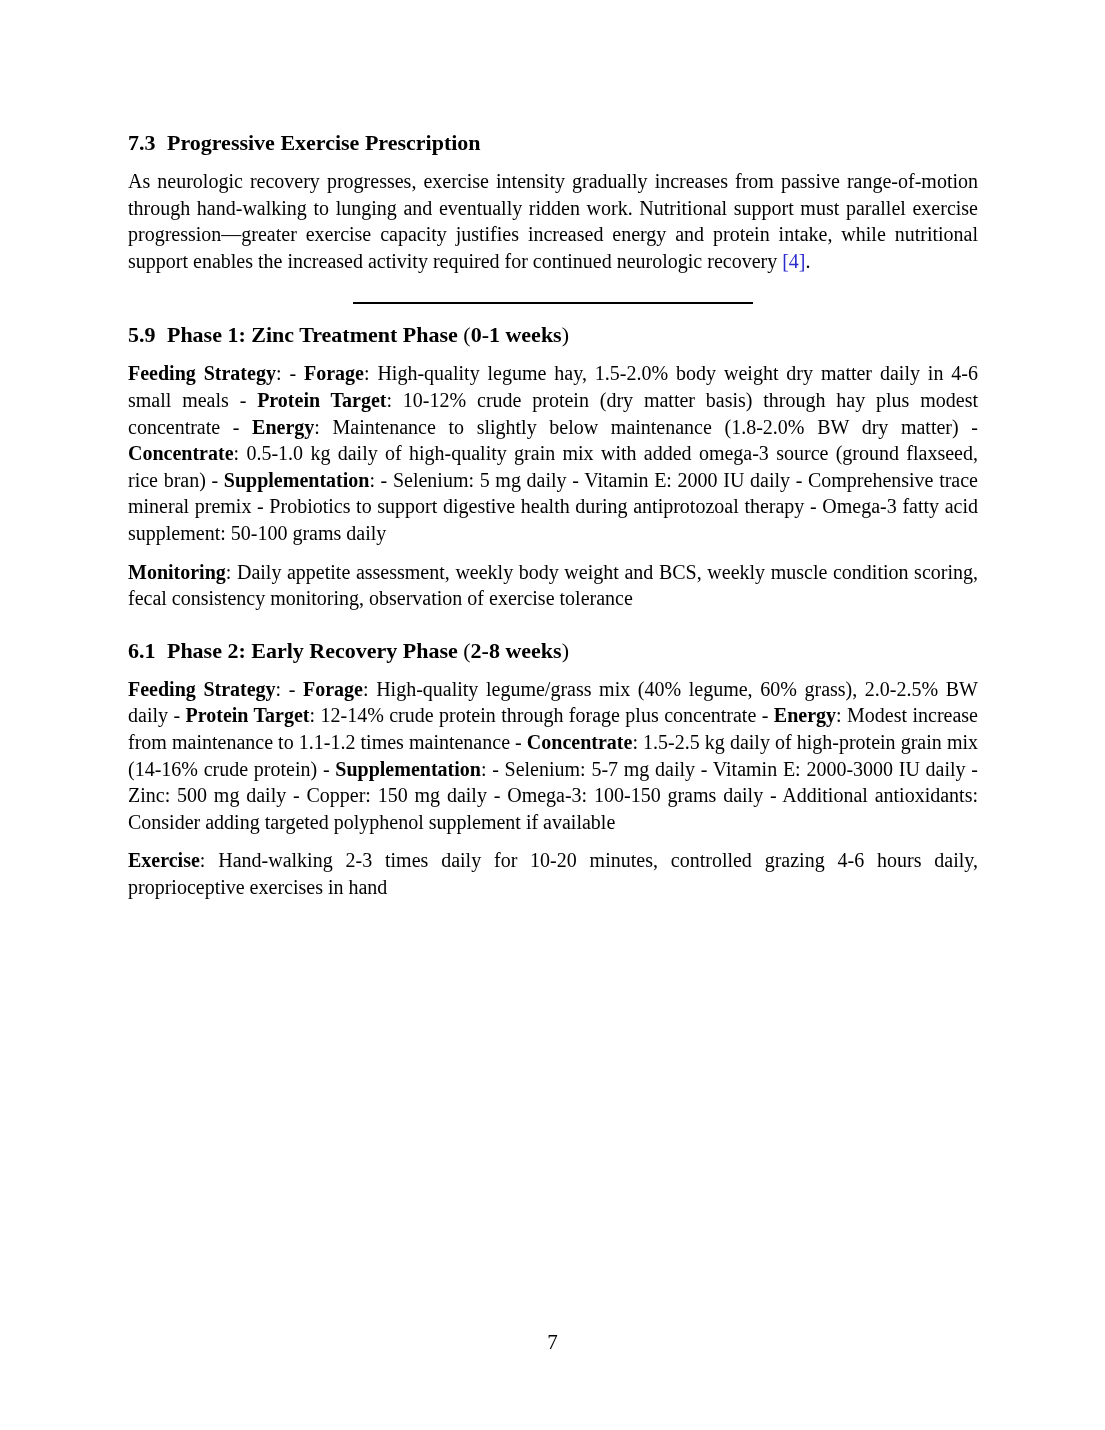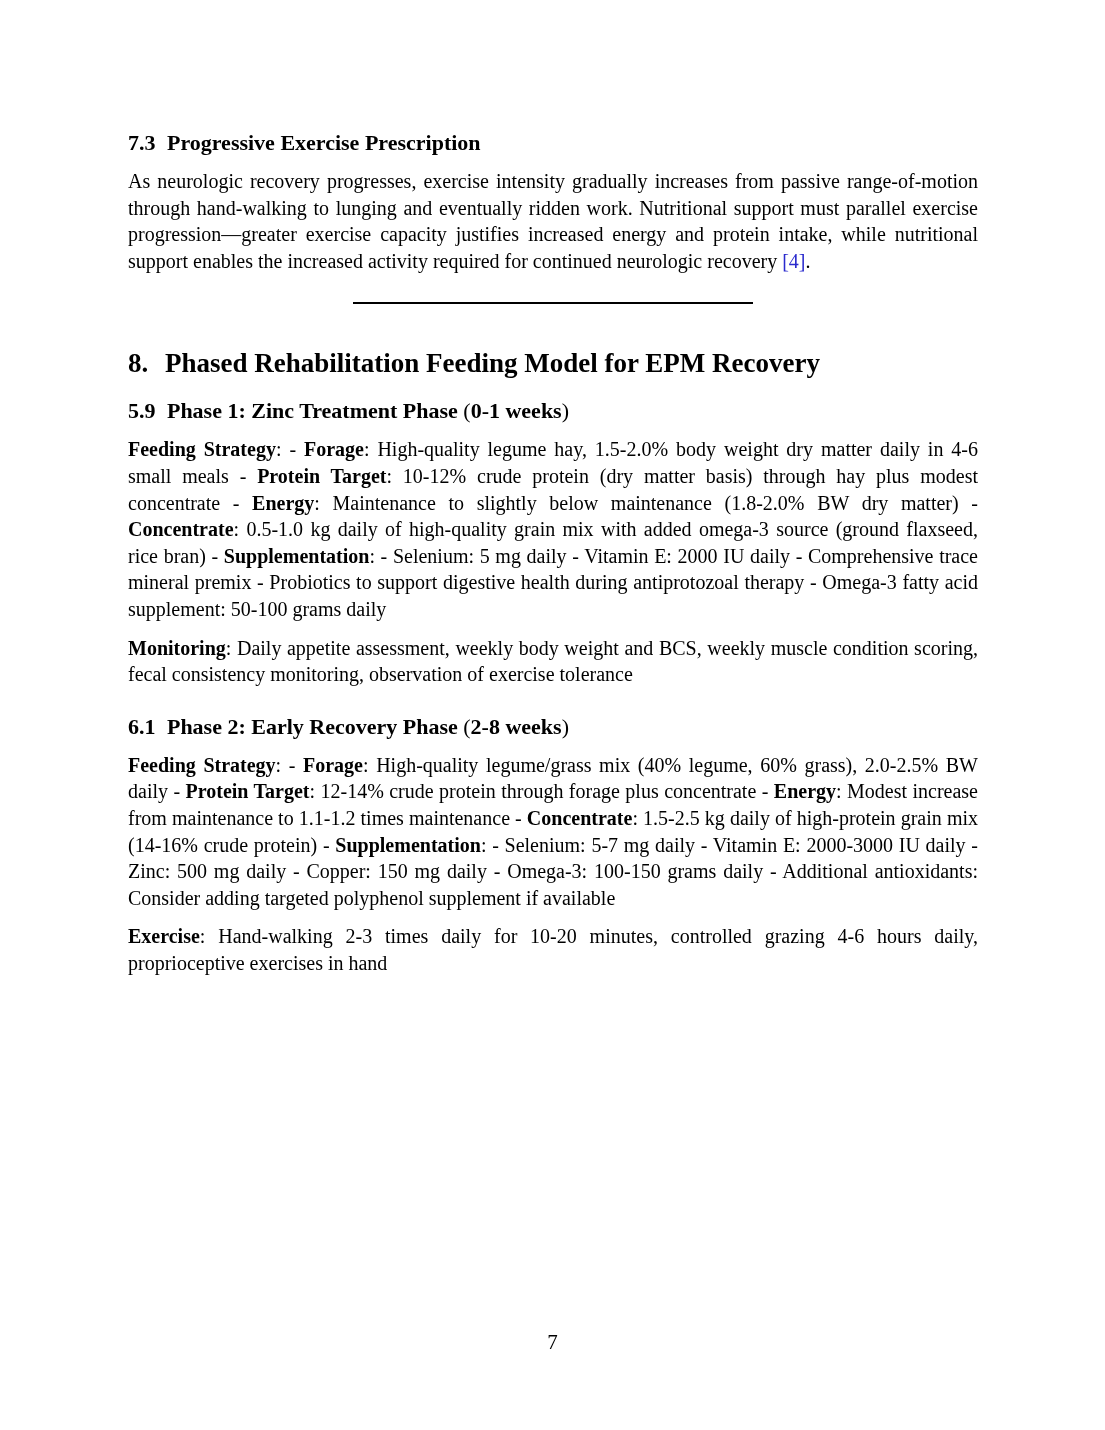--- a/index.html
+++ b/index.html
@@ -69,23 +69,20 @@
   <main class="content">
 
     <h3 class="subsec first">
       <span class="num">7.3</span><span class="ttl"><b>Progressive Exercise Prescription</b></span>
     </h3>
 
     <p class="body">As neurologic recovery progresses, exercise intensity gradually increases from passive range-of-motion through hand-walking to lunging and eventually ridden work. Nutritional support must parallel exercise progression—greater exercise capacity justifies increased energy and protein intake, while nutritional support enables the increased activity required for continued neurologic recovery <span class="cite">[4]</span>.</p>
 
     <div class="rule" style="background: rgb(0, 0, 0);"></div>
 
-    <h2 class="sec">
-      <span class="num">8.</span><span class="ttl">Phased Rehabilitation Feeding Model for EPM Recovery</span>
-    </h2>
 
     <h3 class="subsec tight-top">
       <span class="num">5.9</span><span class="ttl"><b>Phase 1: Zinc Treatment Phase </b>(<b>0-1 weeks</b>)</span>
     </h3>
 
     <p class="body"><b>Feeding Strategy</b>: - <b>Forage</b>: High-quality legume hay, 1.5-2.0% body weight dry matter daily in 4-6 small meals - <b>Protein Target</b>: 10-12% crude protein (dry matter basis) through hay plus modest concentrate - <b>Energy</b>: Maintenance to slightly below maintenance (1.8-2.0% BW dry matter) - <b>Concentrate</b>: 0.5-1.0 kg daily of high-quality grain mix with added omega-3 source (ground flaxseed, rice bran) - <b>Supplementation</b>: - Selenium: 5 mg daily - Vitamin E: 2000 IU daily - Comprehensive trace mineral premix - Probiotics to support digestive health during antiprotozoal therapy - Omega-3 fatty acid supplement: 50-100 grams daily</p>
     <p class="body"><b>Monitoring</b>: Daily appetite assessment, weekly body weight and BCS, weekly muscle condition scoring, fecal consistency monitoring, observation of exercise tolerance</p>
 
     <h3 class="subsec">
       <span class="num">6.1</span><span class="ttl"><b>Phase 2: Early Recovery Phase </b>(<b>2-8 weeks</b>)</span>

